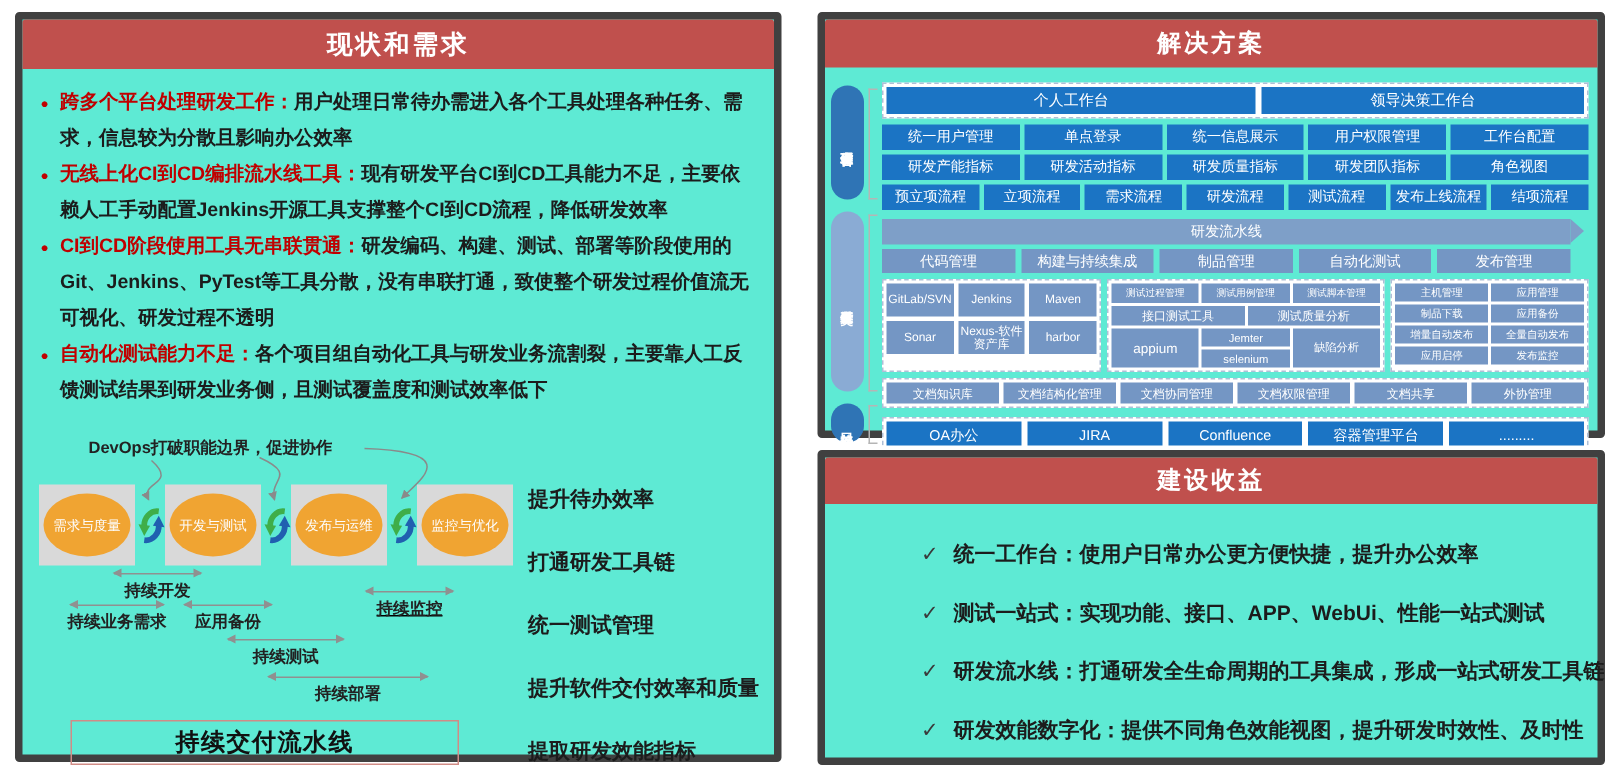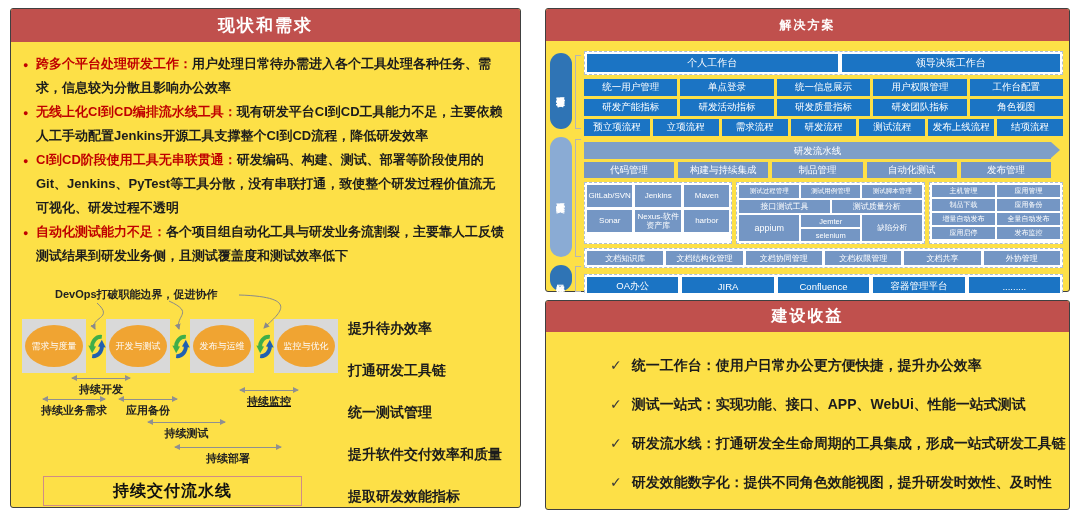--- a/index.html
+++ b/index.html
@@ -1,20 +1,20 @@
 <!DOCTYPE html>
 <html><head>
 <meta charset="utf-8">
 <style>
   html,body { margin:0; padding:0; background:#ffffff; }
   .page {
     position:relative; width:1080px; height:519px; background:#ffffff;
     font-family:"Liberation Sans","DejaVu Sans",sans-serif; overflow:hidden;
   }
-  .panel { position:absolute; background:#fde047; border:1px solid #404040; border-radius:3px; box-sizing:border-box; }
+  .panel { position:absolute; background:#5eead4; border:5px solid #404040; border-radius:3px; box-sizing:border-box; }
   .panel-header {
     background:#c0504d; color:#fff; font-weight:bold; text-align:center;
     display:flex; align-items:center; justify-content:center; letter-spacing:2px;
     border-radius:2px 2px 0 0;
   }
 
   
   #panel-status { left:10px; top:8px; width:511px; height:500px; }
   #panel-status .panel-header { height:33px; font-size:17px; }
   .bullets { padding:10px 13px 0 12px; }
@@ -49,21 +49,21 @@
   .pipeline-box {
     position:absolute; left:24px; top:193px; width:257px; height:28px;
     border:1px solid #d08c86; display:flex; align-items:center; justify-content:center;
     font-size:16px; font-weight:bold; color:#111; letter-spacing:1px;
   }
   .goals { position:absolute; left:337px; top:311px; }
   .goal { font-size:14px; font-weight:bold; color:#1c1c1c; margin-bottom:24px; white-space:nowrap; }
 
   
   #panel-solution { left:545px; top:8px; width:525px; height:284px; }
-  #panel-solution .panel-header { height:32px; font-size:12px;font-family:Liberation Serif, serif; }
+  #panel-solution .panel-header { height:32px; font-size:16px;font-family:Liberation Serif, serif; }
   .sol-body { position:relative; height:252px; overflow:hidden; }
   .pill {
     position:absolute; left:4px; width:22px; border-radius:11px; color:#fff;
     display:flex; align-items:center; justify-content:center;
     writing-mode:vertical-rl; text-orientation:upright; font-size:8.5px; font-weight:bold; line-height:22px;
   }
   .pill.p1 { top:12px;  height:76px;  background:#2f74b5; }
   .pill.p2 { top:96px;  height:120px; background:#8aabd4; }
   .pill.p3 { top:224px; height:26px;  background:#2f74b5; }
   .bracket { position:absolute; left:29px; width:5px; border:1px solid #b5b5b5; border-right:none; }

